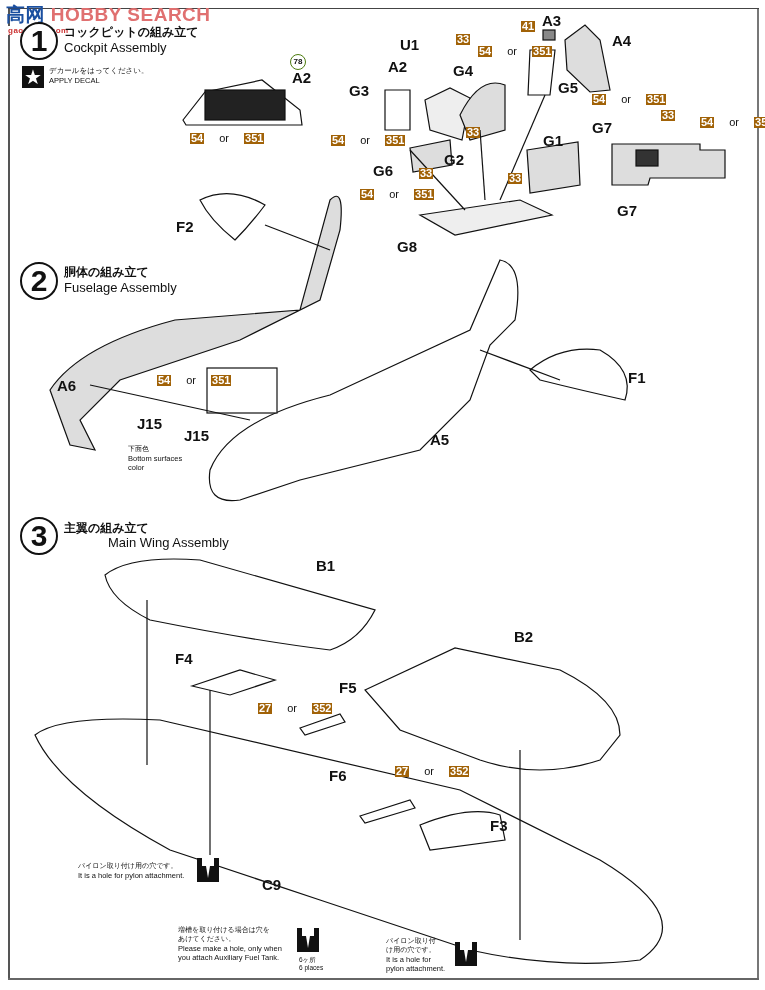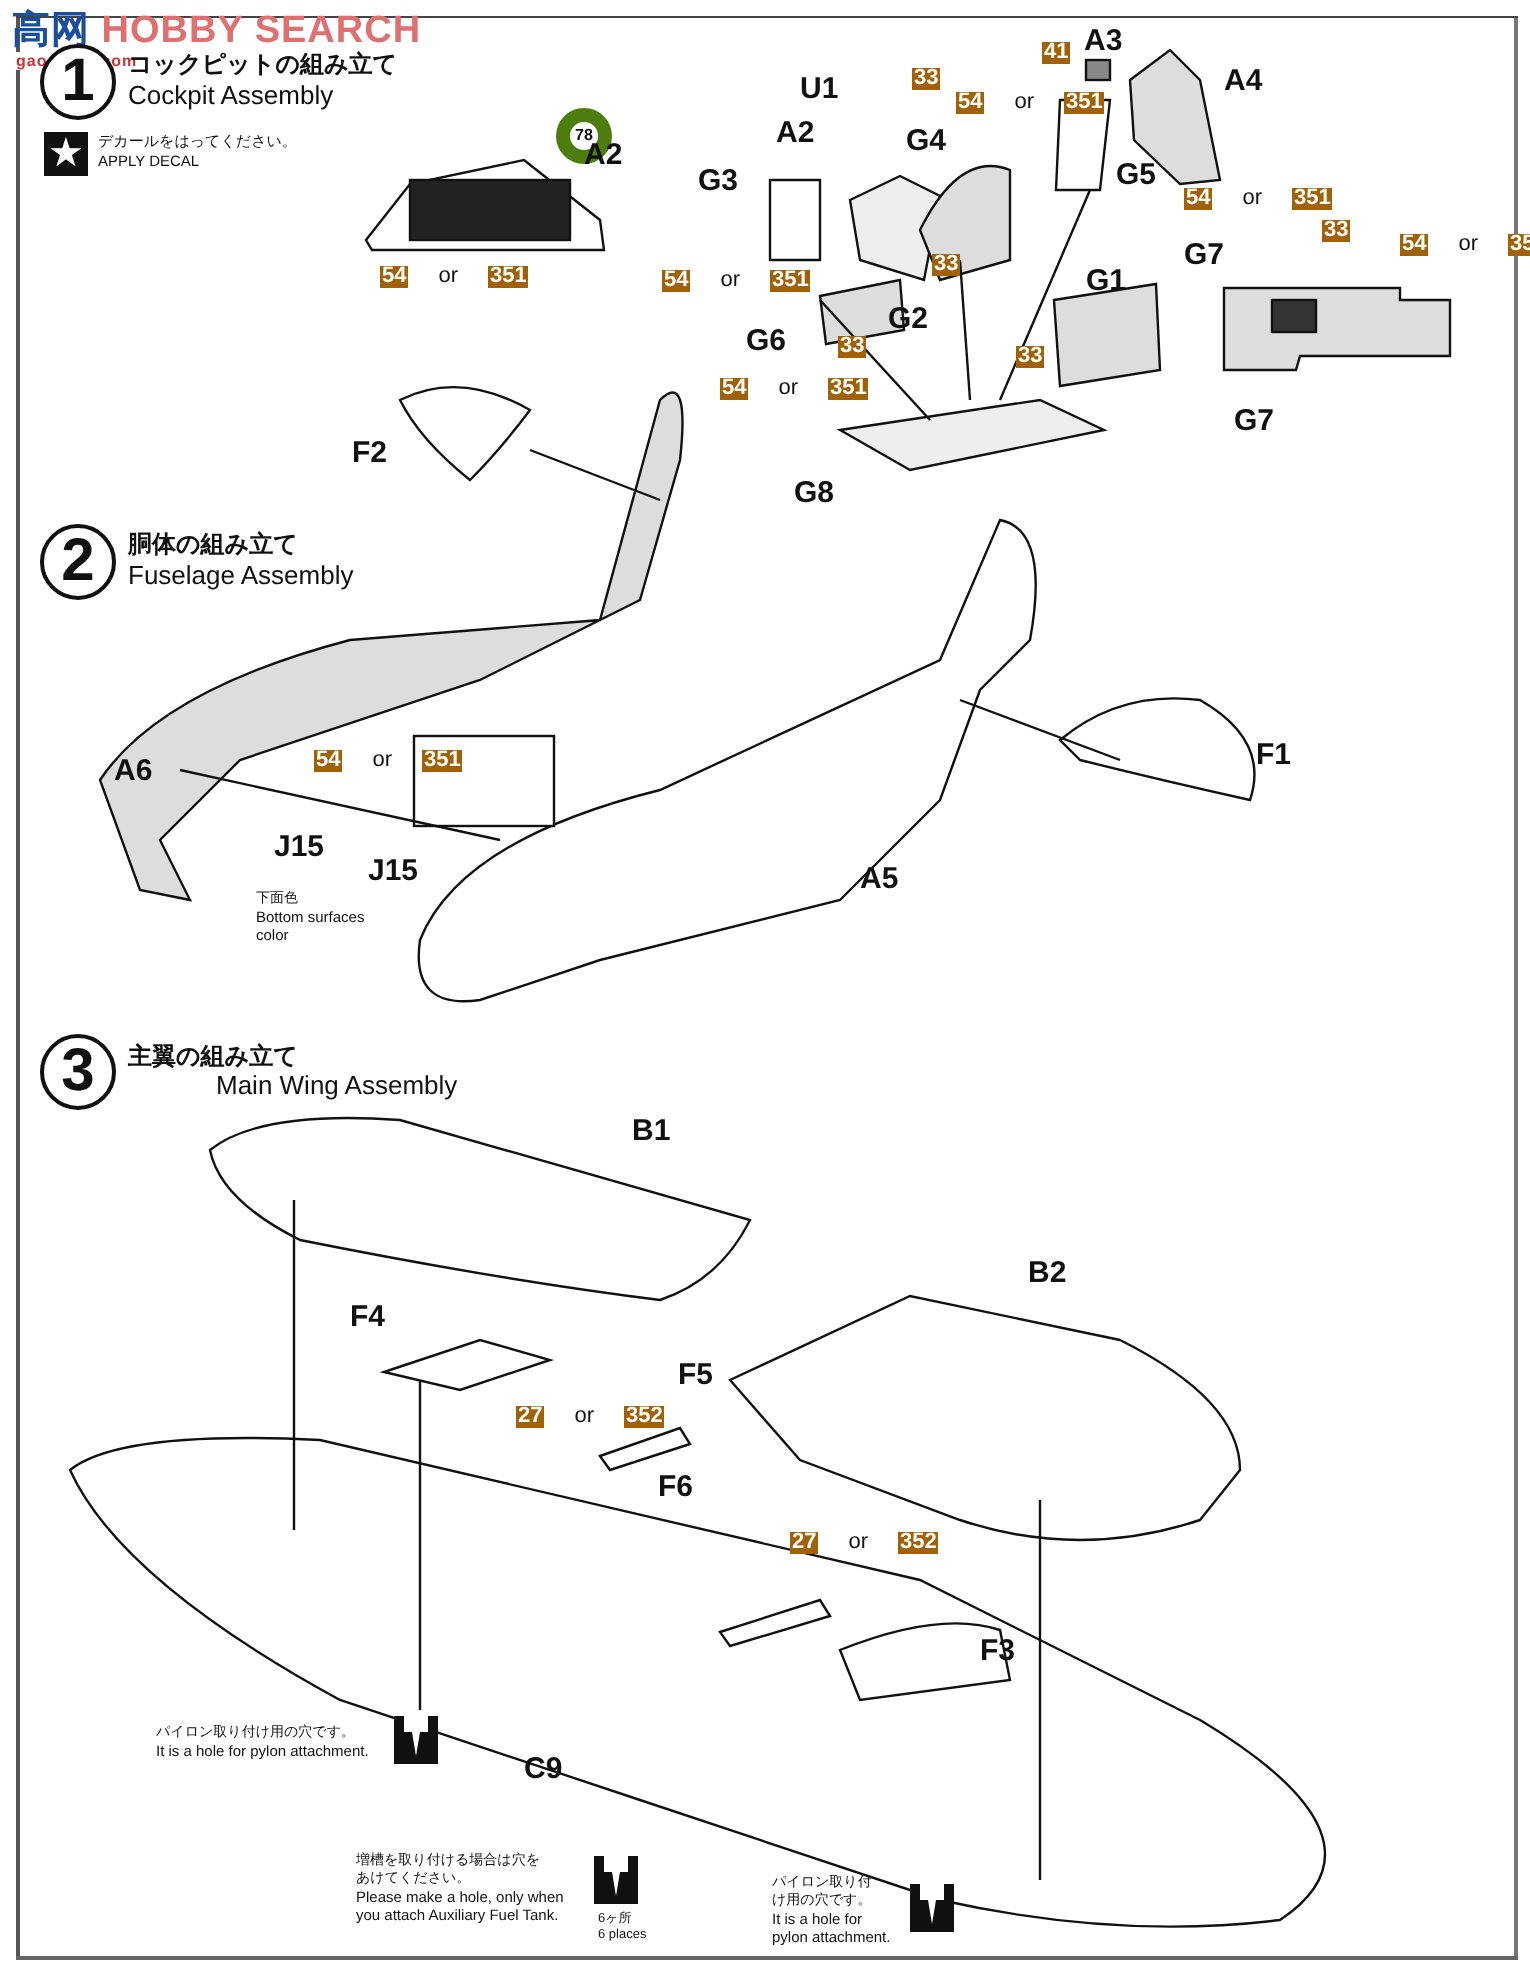--- a/index.html
+++ b/index.html
@@ -24,22 +24,22 @@
     .paint .or { font-size: 11px; padding: 0 15px; }
     .note { position: absolute; font-size: 7.5px; line-height: 1.25; }
     .note .jp { font-family: "DejaVu Sans", sans-serif; font-size: 7px; }
     .decal-box { position: absolute; left: 22px; top: 66px; width: 22px; height: 22px; background: #111; color: #fff;
                  text-align: center; line-height: 22px; font-size: 20px; }
     .decal-text { position: absolute; left: 49px; top: 66px; font-size: 7.5px; line-height: 1.3; }
     .hole-icon { position: absolute; width: 22px; height: 24px; background: #111; }
     .hole-icon::before { content: ""; position: absolute; left: 5px; top: 0; width: 12px; height: 8px; background: #fff; }
     .hole-icon::after { content: ""; position: absolute; left: 9px; top: 8px; width: 4px; height: 12px; background: #fff;
                         clip-path: polygon(0 0, 100% 0, 50% 100%); }
-    .circle-ref { position: absolute; width: 14px; height: 14px; border: 7px solid #4d7c0f; border-radius: 50%;
-                  font-size: 8px; text-align: center; line-height: 14px; font-weight: bold; }
+    .circle-ref { position: absolute; width: 14px; height: 14px; border: 1px solid #4d7c0f; border-radius: 50%;
+                  font-size: 8px; text-align: center; line-height: 14px; font-weight: bold; margin-left: 12px; }
     svg.art { position: absolute; left: 0; top: 0; width: 765px; height: 990px; }
     .places { position: absolute; font-size: 6.5px; line-height: 1.2; }
   </style>
 </head>
 <body>
 
 <div class="frame"></div>
 <div class="topline"></div>
 <div class="botline"></div>
 
@@ -174,21 +174,21 @@
 <div class="step-jp" style="left:64px;top:520px;">主翼の組み立て</div>
 <div class="step-en" style="left:64px;top:535px;margin-left:44px;">Main Wing Assembly</div>
 
 <div class="lbl" style="left:316px;top:558px;">B1</div>
 <div class="lbl" style="left:514px;top:629px;">B2</div>
 <div class="lbl" style="left:175px;top:651px;">F4</div>
 <div class="paint" style="left:258px;top:703px;">
   <span class="code">27</span><span class="or">or</span><span class="code">352</span>
 </div>
 <div class="lbl" style="left:339px;top:680px;">F5</div>
-<div class="lbl" style="left:329px;top:736px;">F6</div>
+<div class="lbl" style="left:329px;top:768px;">F6</div>
 <div class="paint" style="left:395px;top:766px;">
   <span class="code">27</span><span class="or">or</span><span class="code">352</span>
 </div>
 <div class="lbl" style="left:490px;top:818px;">F3</div>
 <div class="lbl" style="left:262px;top:877px;">C9</div>
 
 <div class="note" style="left:78px;top:862px;">
   <div class="jp">パイロン取り付け用の穴です。</div>
   <div>It is a hole for pylon attachment.</div>
 </div>

